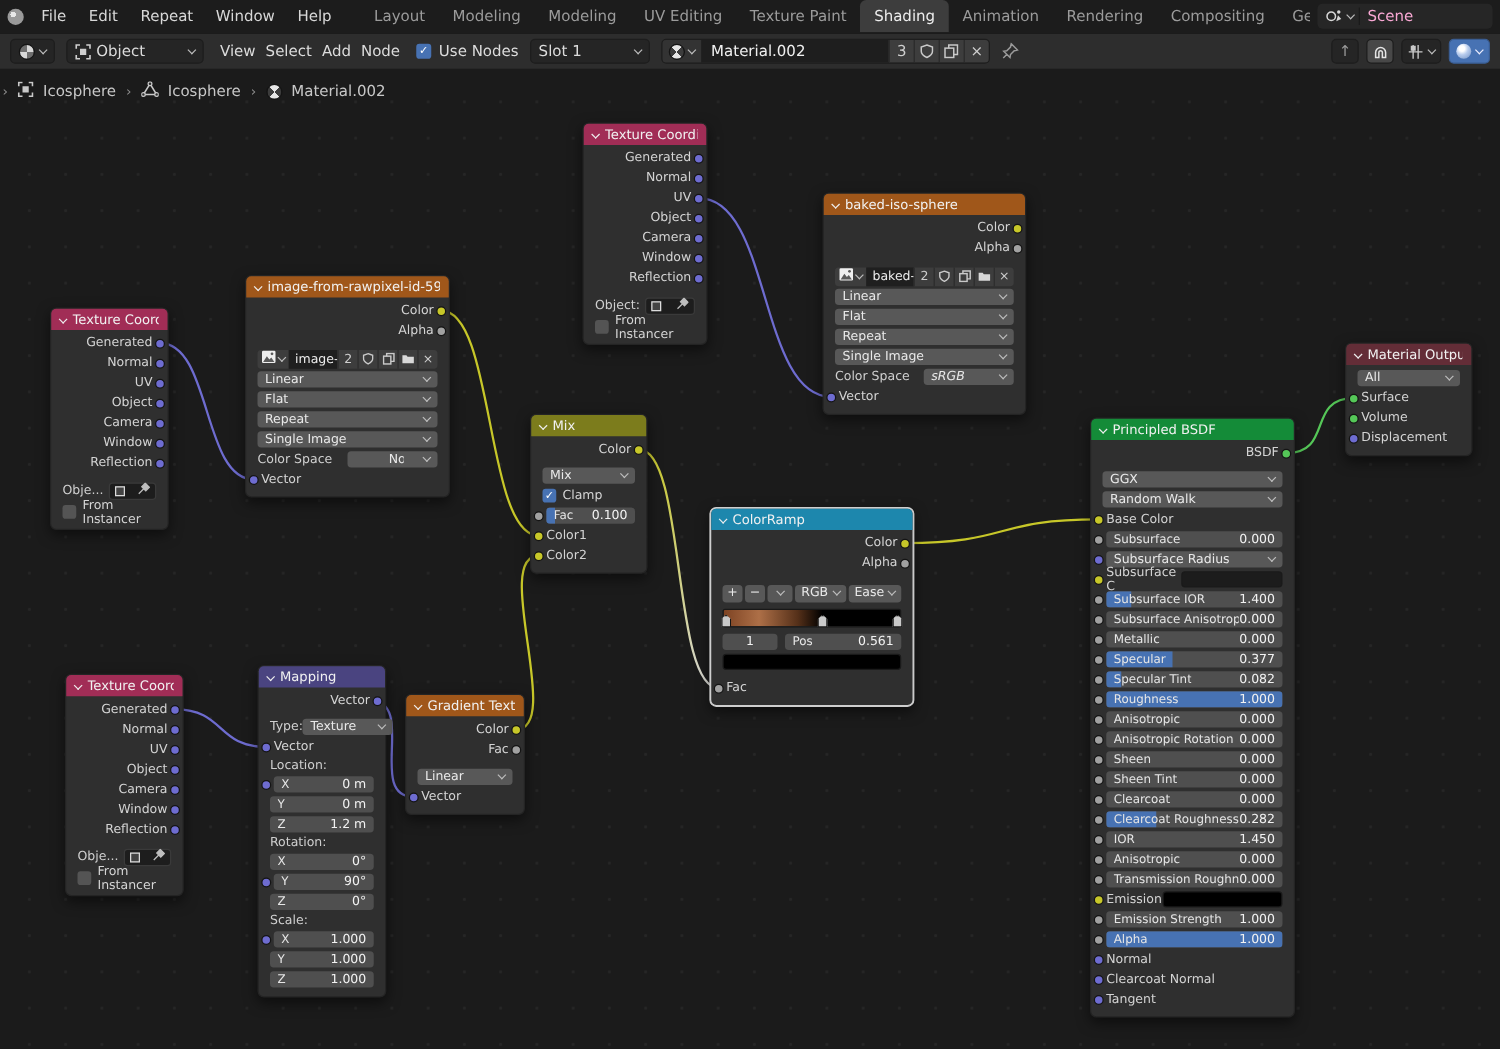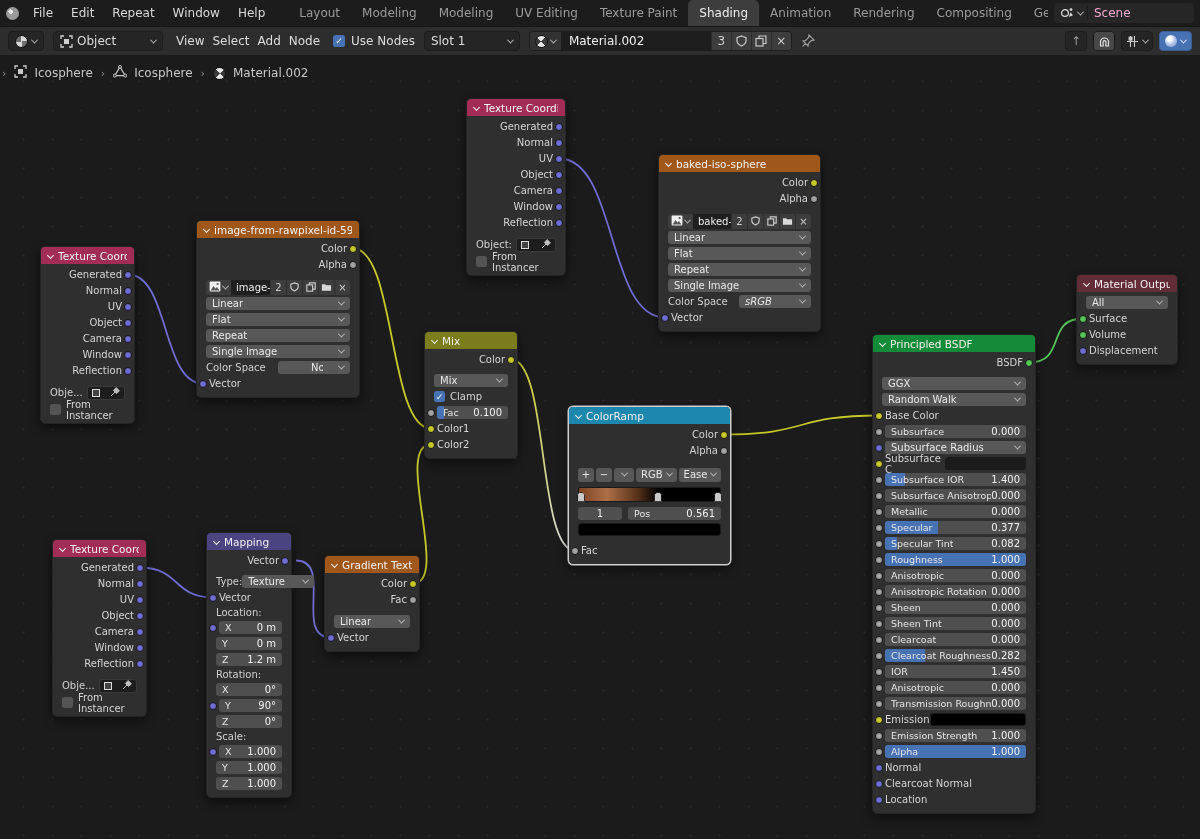--- a/index.html
+++ b/index.html
@@ -576,21 +576,21 @@
       </div>
       <div class="row">
         <div class="swatch" style="background: rgb(0, 0, 0); flex: 1 1 0%;"></div>
       </div>
       <div class="row" style="height: 4px;"></div>
       <div class="row rin">
         <span class="sock l" style="background: rgb(161, 161, 161);"></span>
         <span>Fac</span>
       </div>
     </div>
-    <div class="node" style="left: 206px; top: 477px; width: 86px;">
+    <div class="node" style="left: 206px; top: 477px; width: 103px;">
       <div class="nhead" style="background: rgb(74, 68, 128);">
         <span class="hchv"></span>
         <span class="ntitle">Mapping</span>
       </div>
       <div class="row rout">
         <span>Vector</span>
         <span class="sock r" style="background: rgb(110, 108, 208);"></span>
       </div>
       <div class="row" style="height: 4px;"></div>
       <div class="row">
@@ -922,21 +922,21 @@
       <div class="row rin">
         <span class="sock l" style="background: rgb(110, 108, 208);"></span>
         <span>Normal</span>
       </div>
       <div class="row rin">
         <span class="sock l" style="background: rgb(110, 108, 208);"></span>
         <span>Clearcoat Normal</span>
       </div>
       <div class="row rin">
         <span class="sock l" style="background: rgb(110, 108, 208);"></span>
-        <span>Location</span>
+        <span>Tangent</span>
       </div>
     </div>
     <div class="node" style="left: 1076px; top: 219px; width: 102px;">
       <div class="nhead" style="background: rgb(99, 45, 55);">
         <span class="hchv"></span>
         <span class="ntitle">Material Output</span>
       </div>
       <div class="row">
         <div class="nsel">
           <span>All</span>

